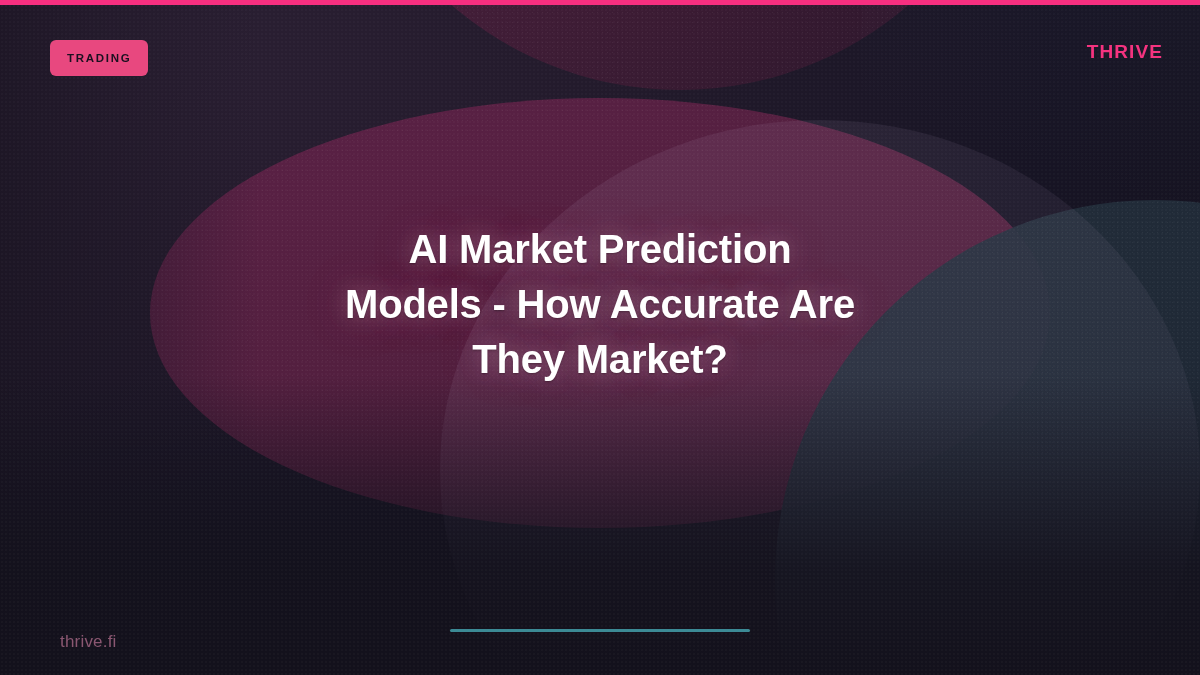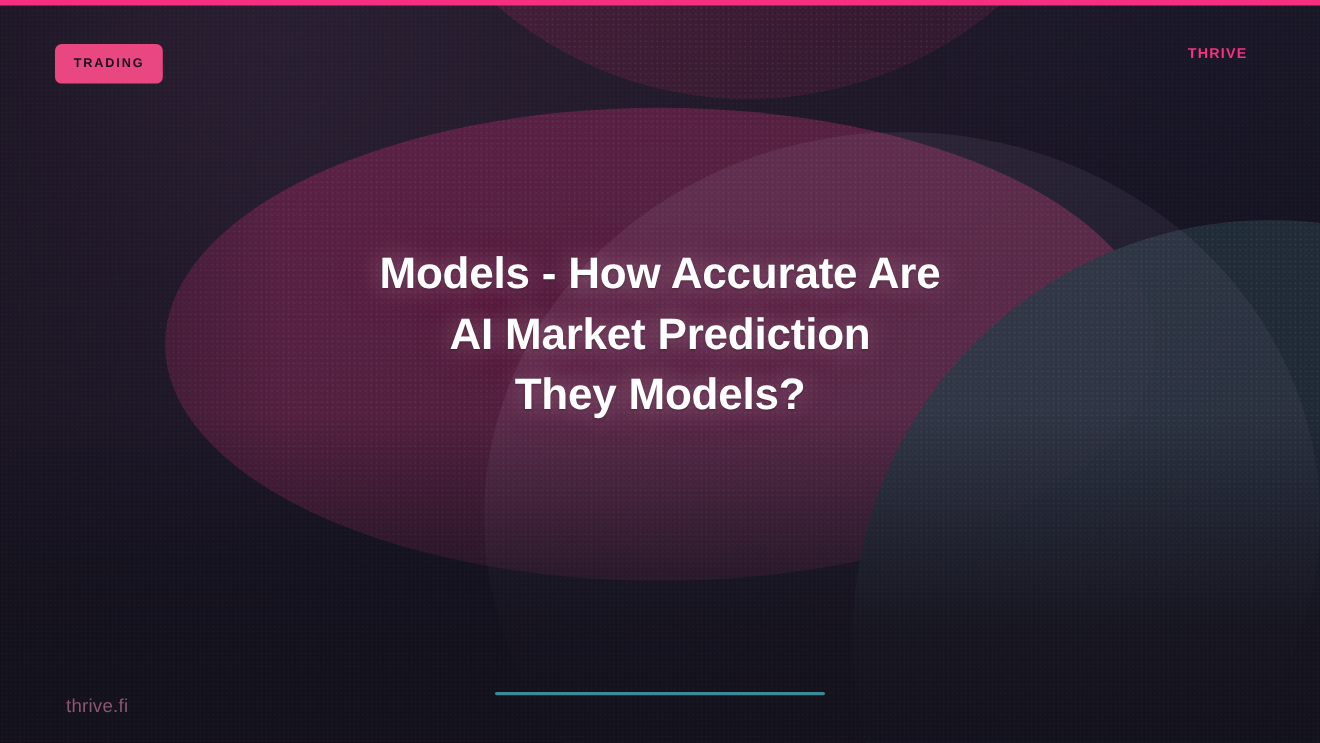--- a/index.html
+++ b/index.html
@@ -109,23 +109,23 @@
     border-radius:6px;
     background:#e8487f;
     color:#1a1020;
     font-size:11.5px;
     font-weight:bold;
     letter-spacing:1.7px;
     white-space:nowrap;
   }
 
   #brand-logo {
-    position:absolute; right:66px; top:41px;
+    position:absolute; right:37px; top:41px;
     color:#f5337f;
-    font-size:13px;
+    font-size:19px;
     font-weight:bold;
     letter-spacing:1.1px;
     white-space:nowrap;
   }
 
   
   #headline {
     position:absolute;
     left:150px; right:150px;
     top:222px;
@@ -174,22 +174,22 @@
   <div id="vignette-bottom"></div>
   <div id="grain"></div>
 
   <div id="accent-bar"></div>
 
   <div id="category-badge">TRADING</div>
 
   <div id="brand-logo">THRIVE</div>
 
   <h1 id="headline">
+    <span class="line">AI Market Prediction</span>
     <span class="line">Models - How Accurate Are</span>
-    <span class="line">AI Market Prediction</span>
-    <span class="line">They Models?</span>
+    <span class="line">They Market?</span>
   </h1>
 
   <div id="site-watermark">thrive.fi</div>
 
   <div id="footer-rule"></div>
 
 </div>
 
 </body></html>

